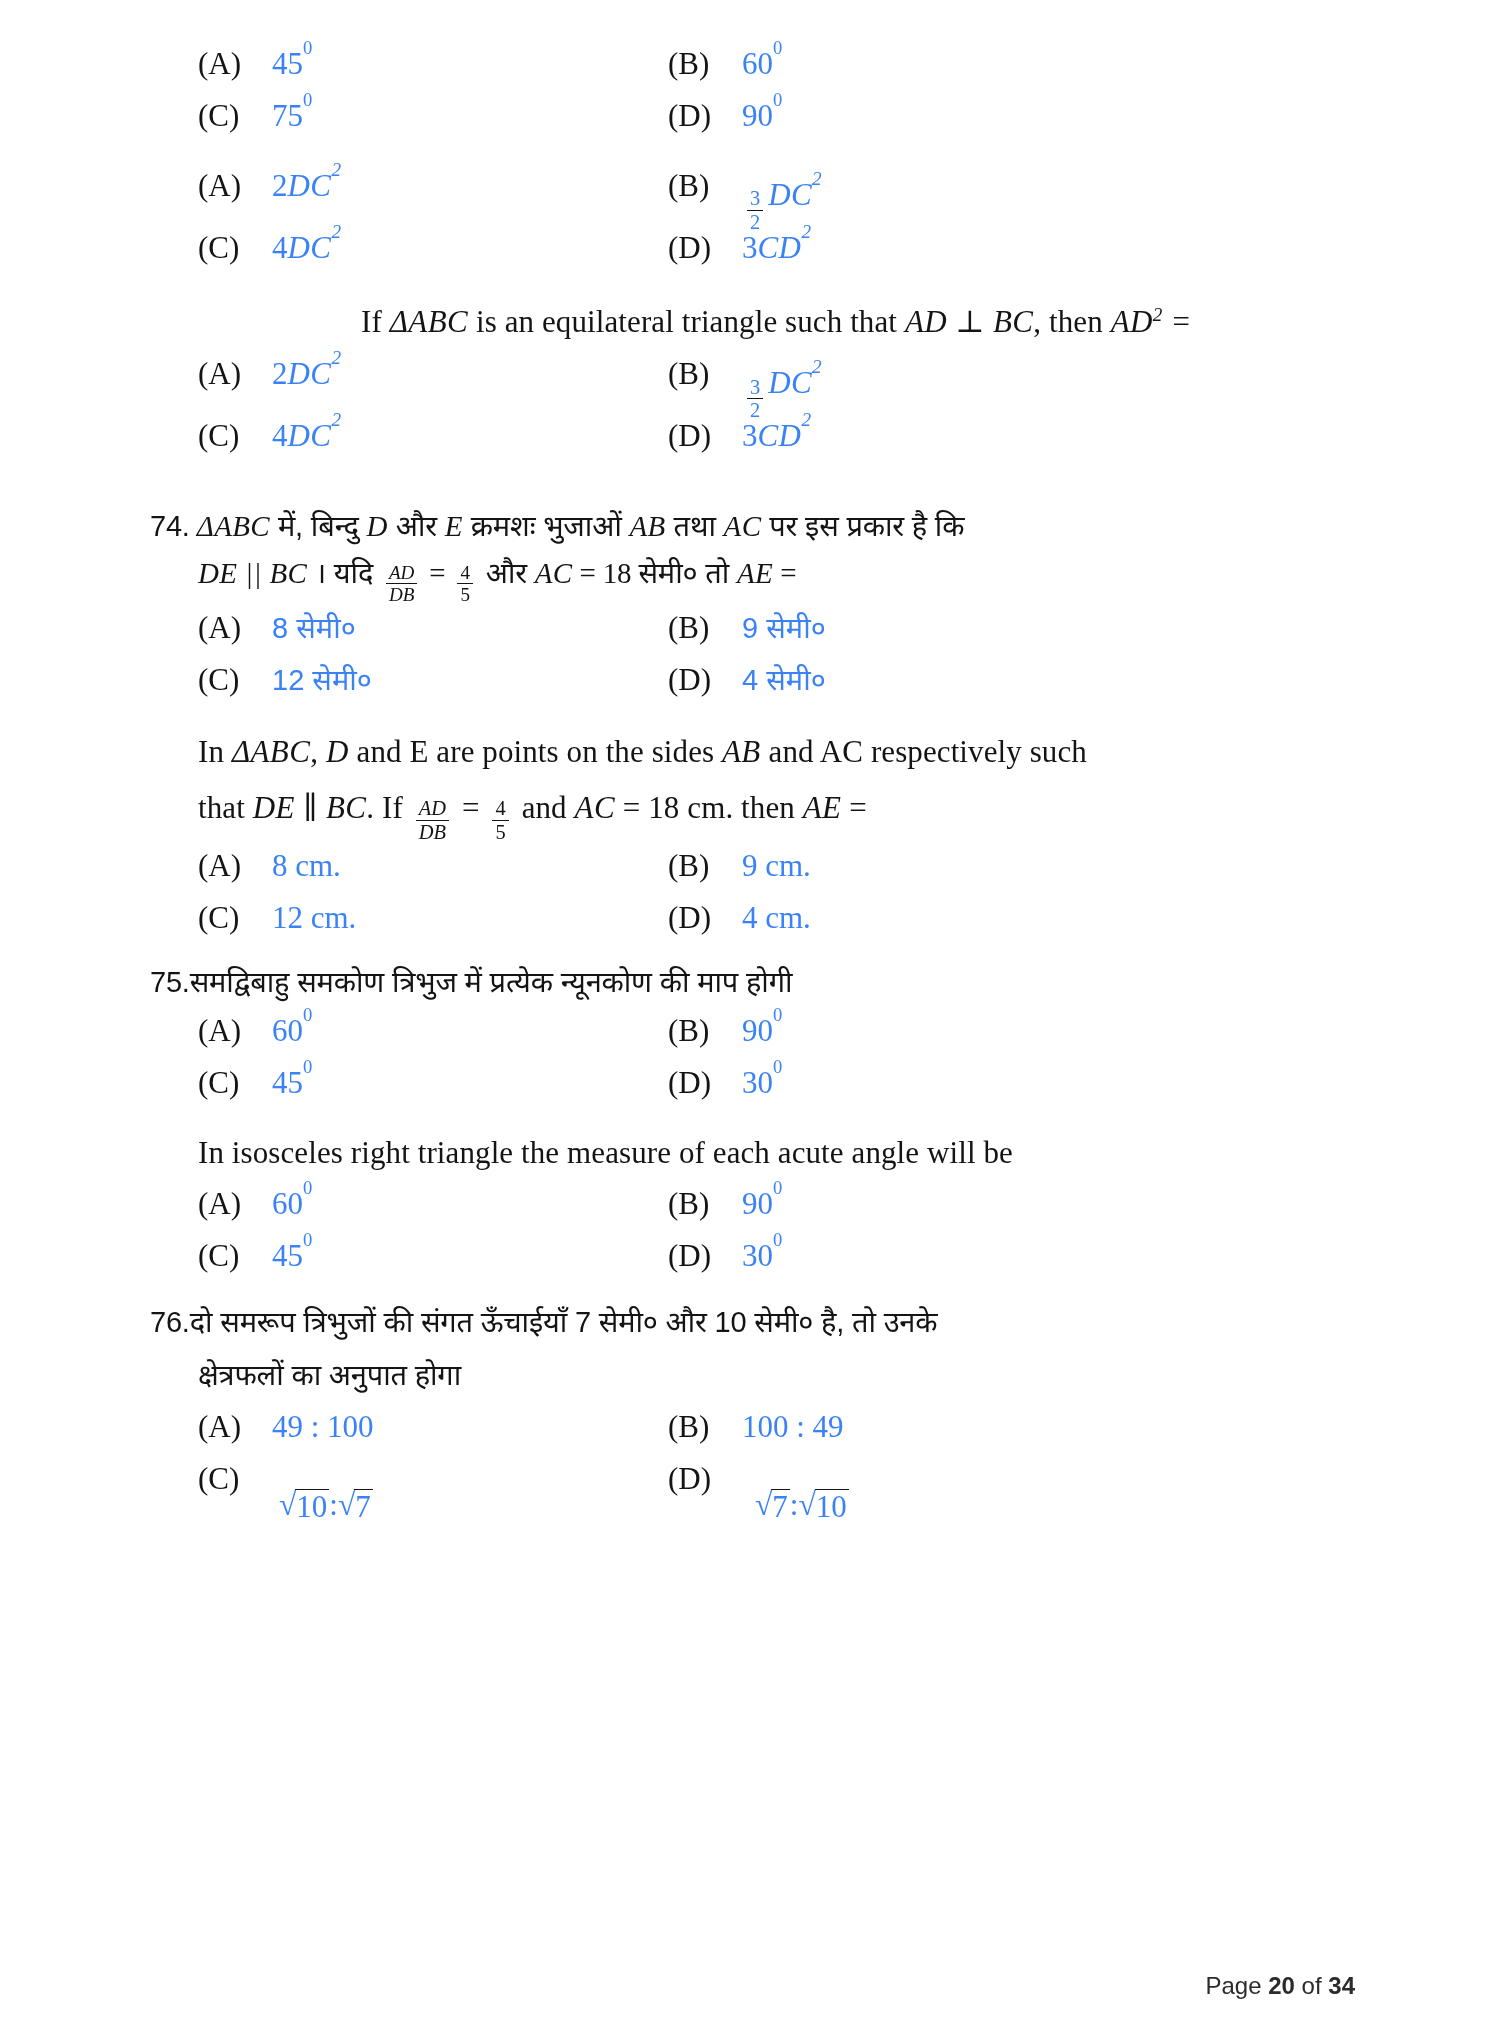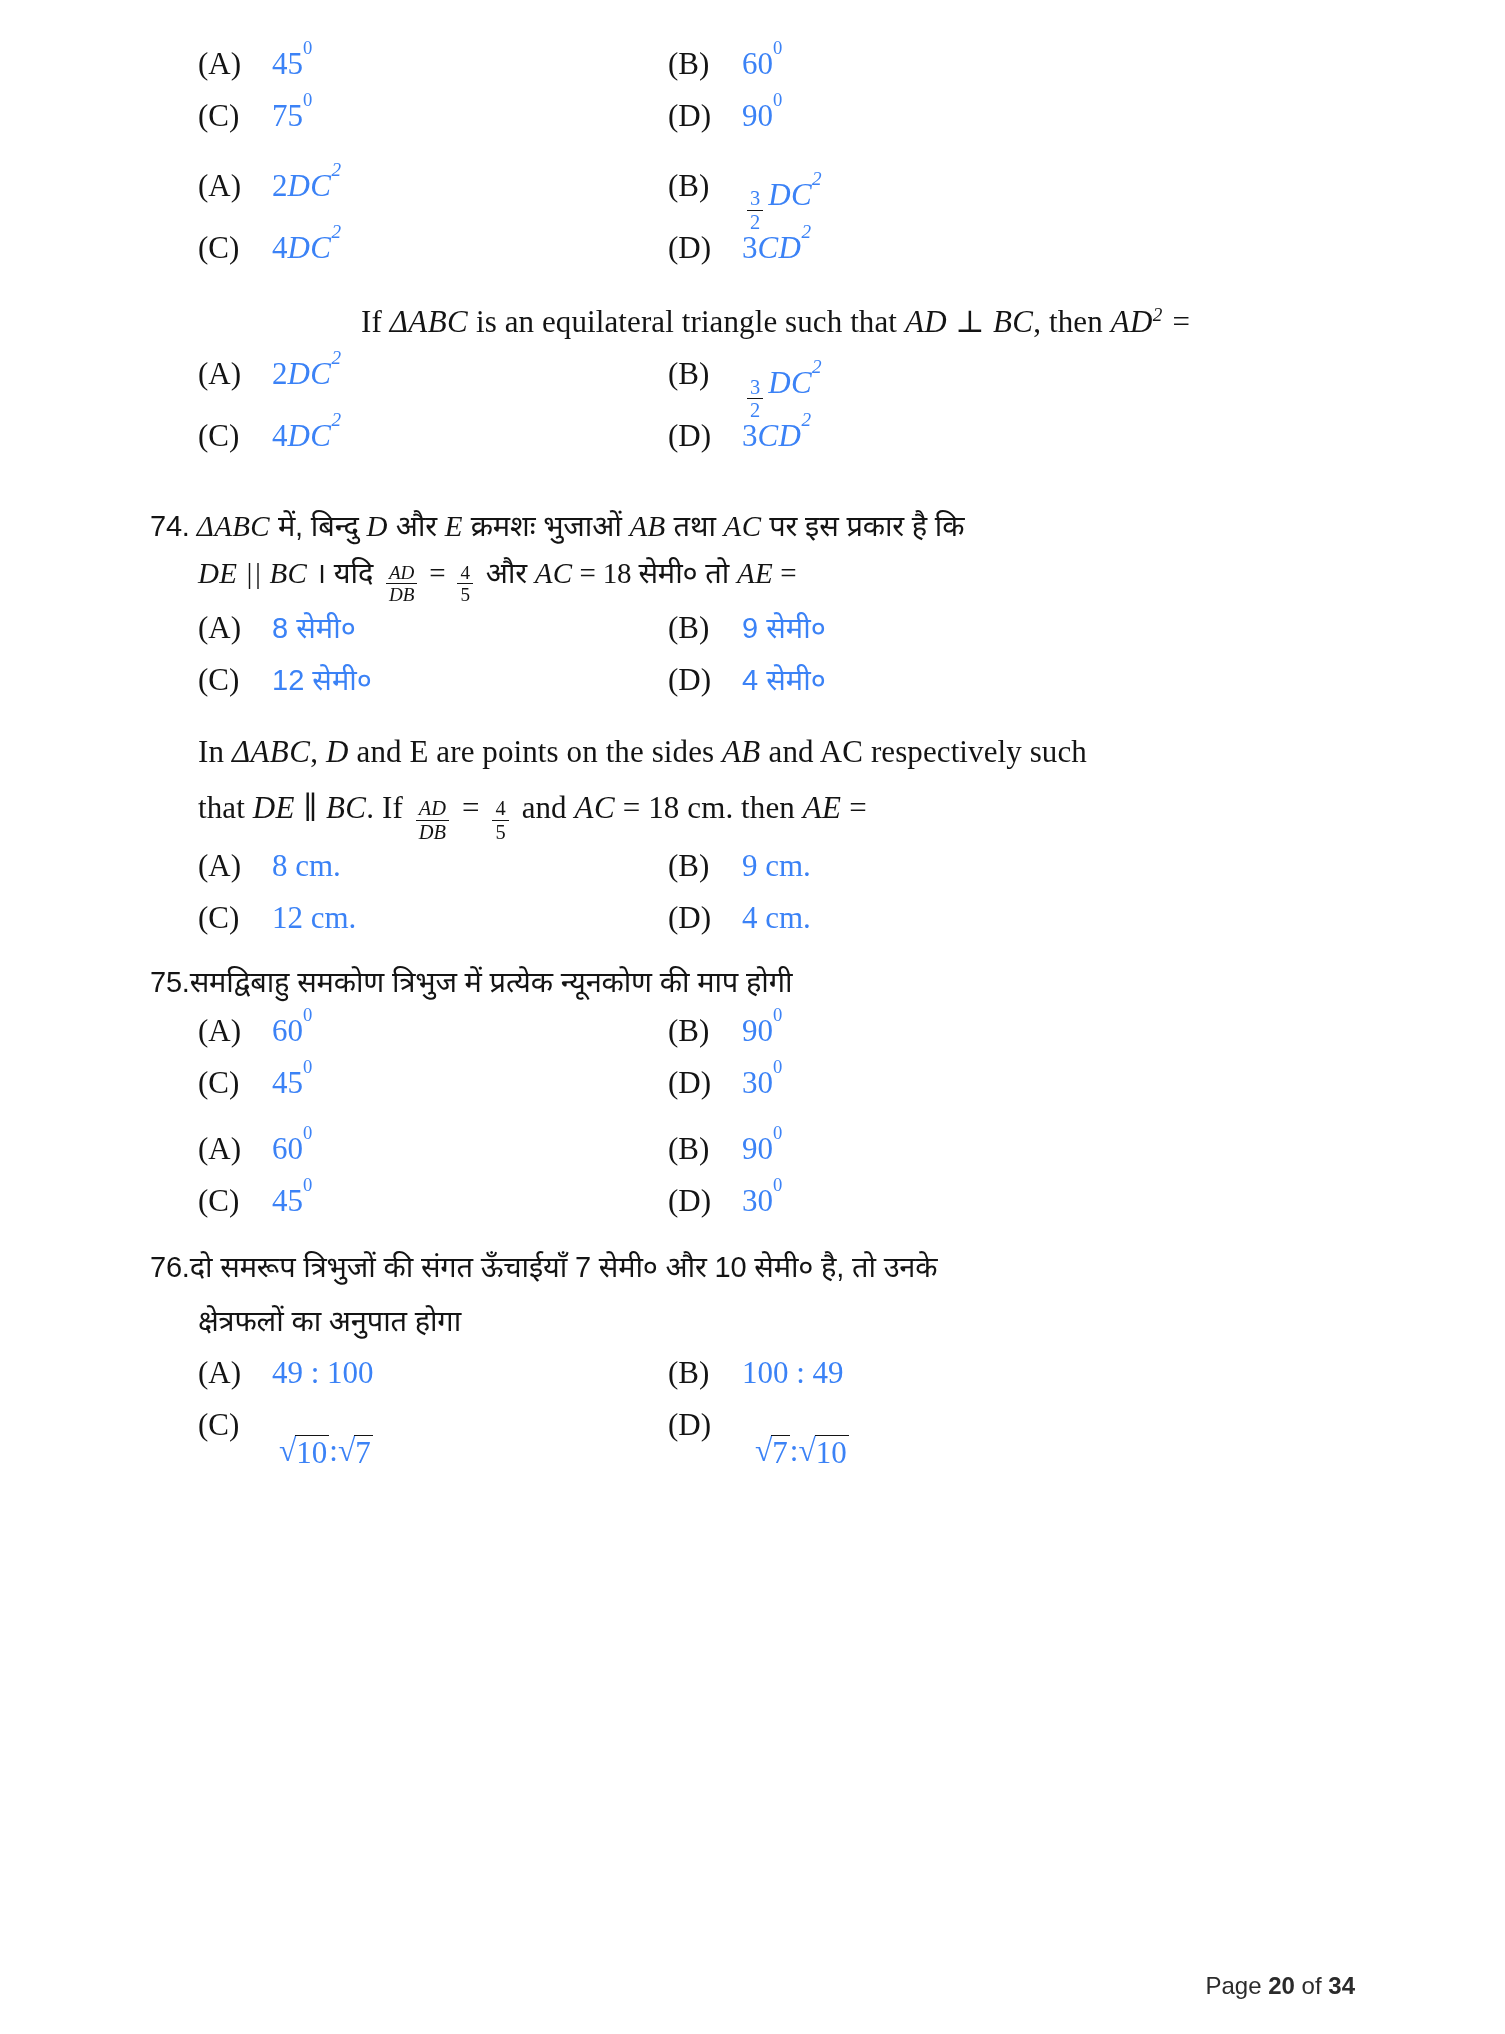--- a/index.html
+++ b/index.html
@@ -371,20 +371,21 @@
       </div>
       <div class="opt">
         <span class="opt-lbl">(D)</span>
         <span class="opt-val mathup">
             <span>30</span>
             <sup class="deg">0</sup>
           </span>
       </div>
     </div>
 
+    <div class="qline stmt-line eng" style="margin-top:14px;">In isosceles right triangle the measure of each acute angle will be</div>
 
     <div class="options" style="margin-top:14px;">
       <div class="opt">
         <span class="opt-lbl">(A)</span>
         <span class="opt-val mathup">
             <span>60</span>
             <sup class="deg">0</sup>
           </span>
       </div>
       <div class="opt">

